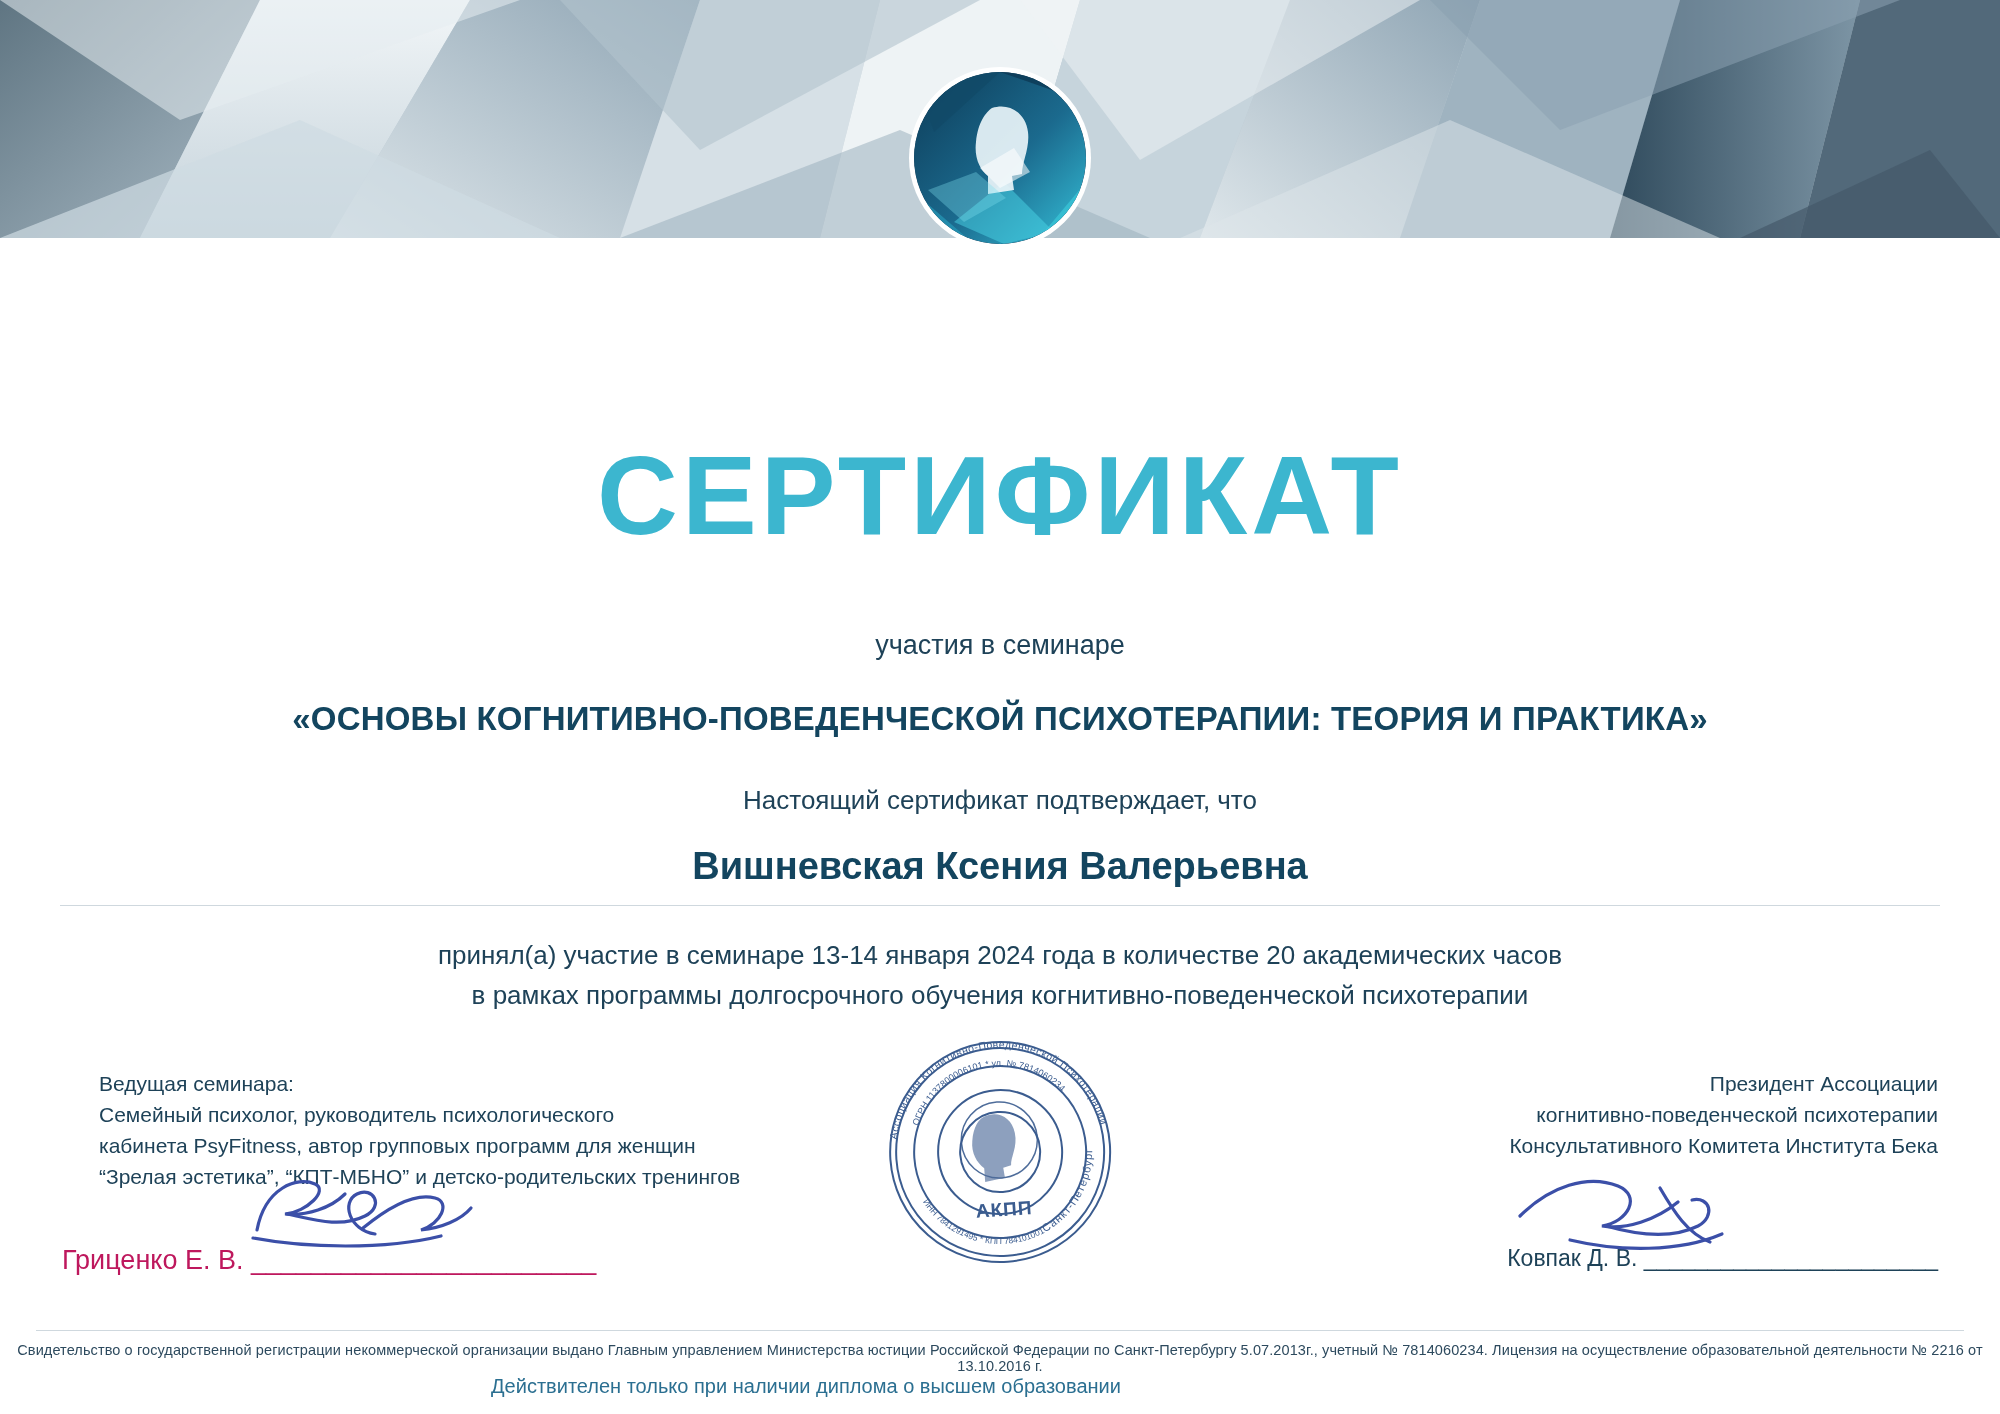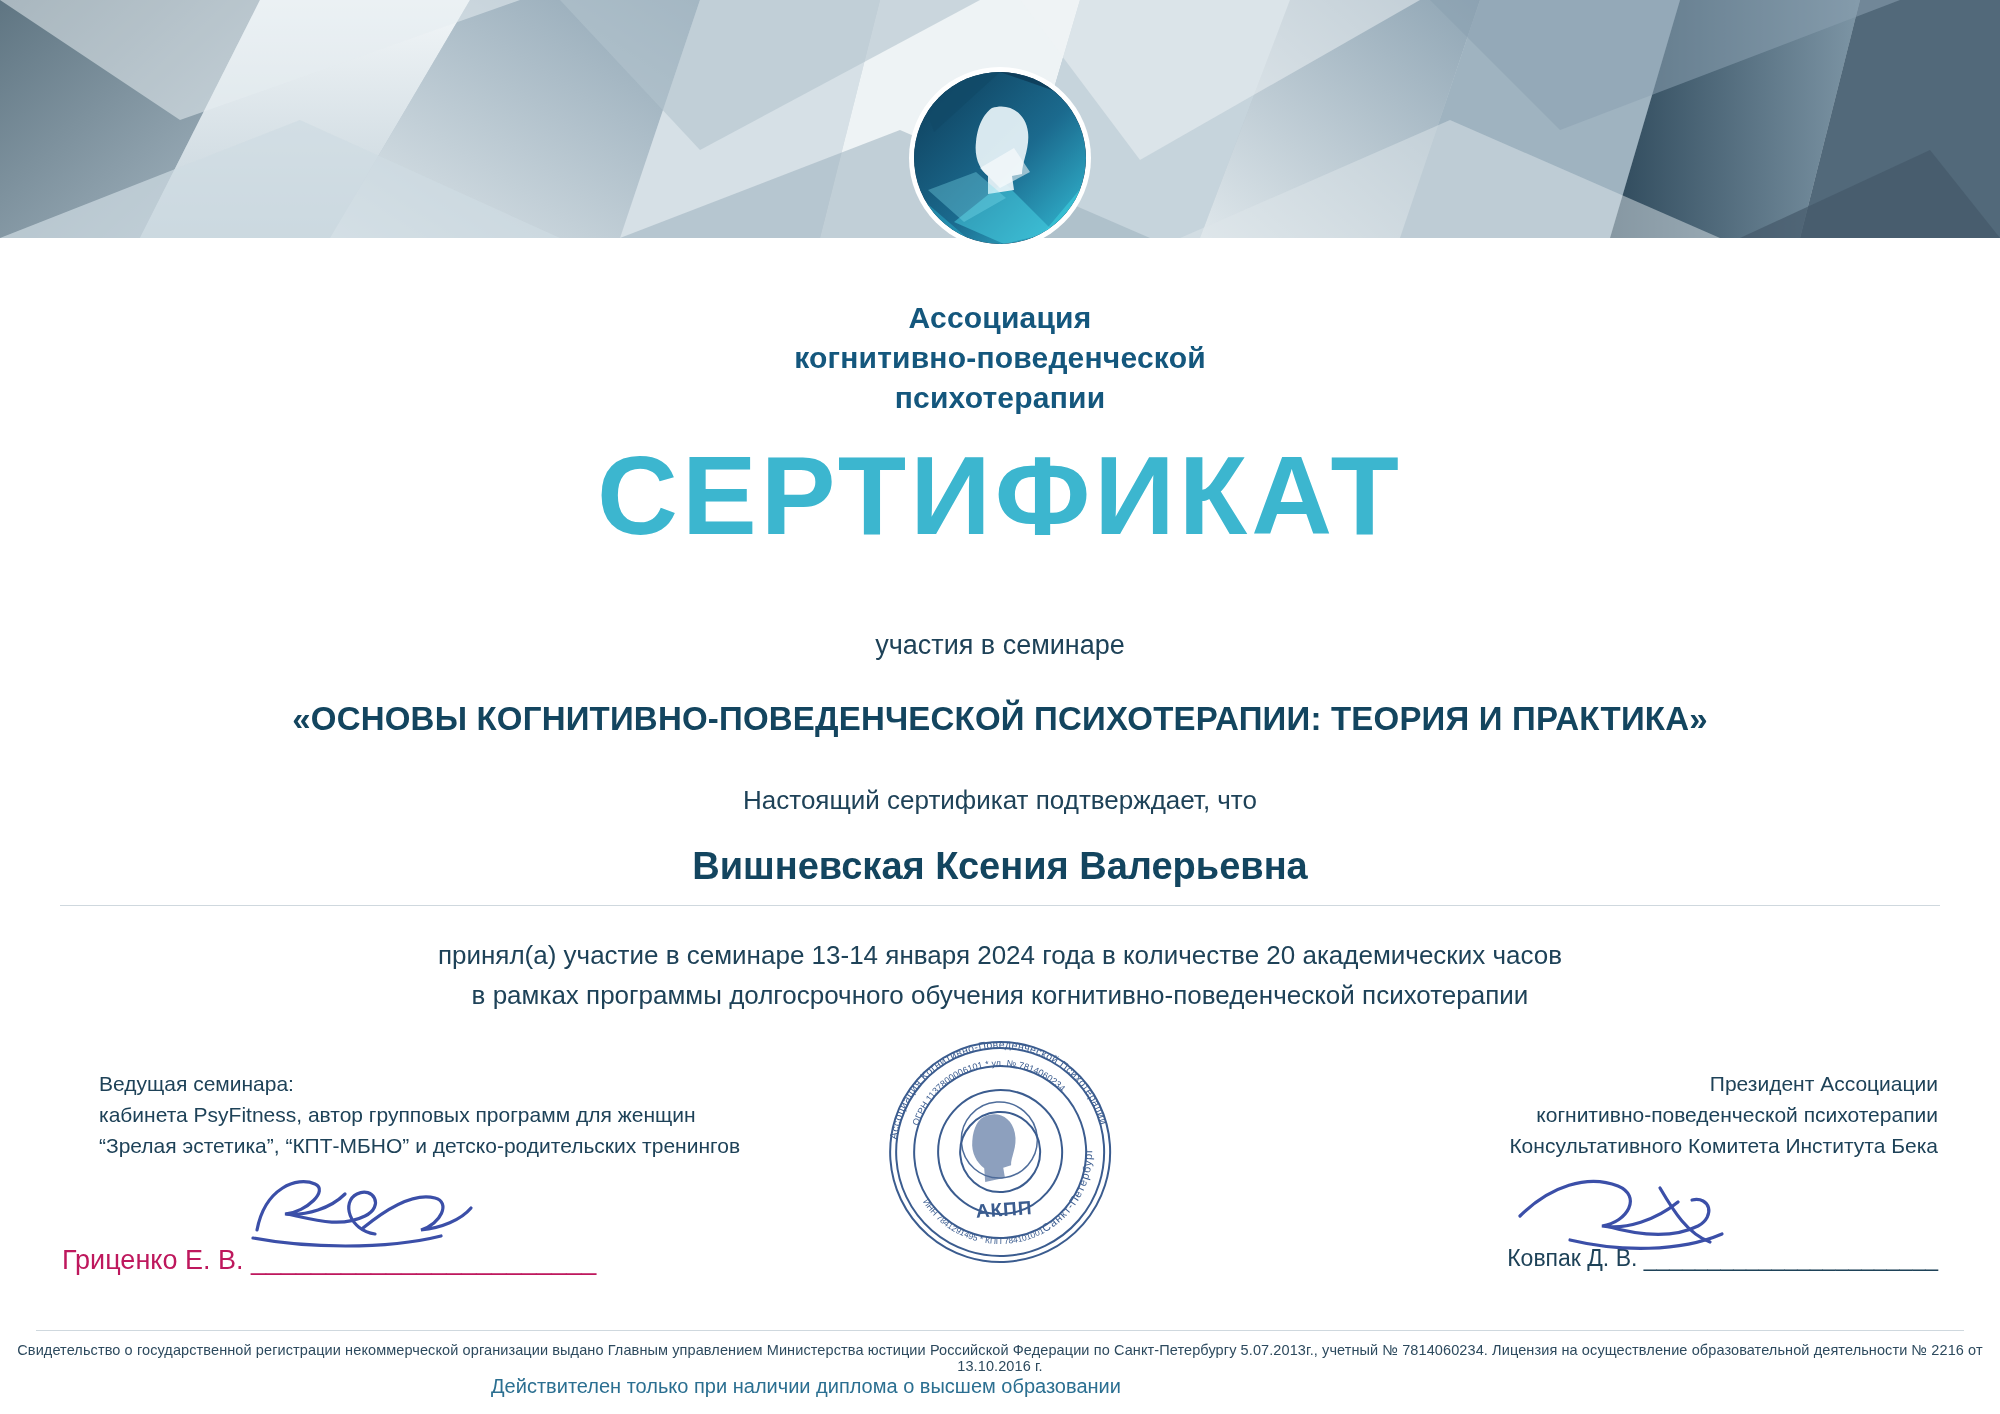--- a/index.html
+++ b/index.html
@@ -292,45 +292,41 @@
       <polygon points="120,172 172,110 172,172" fill="#3ccede" opacity="0.6"></polygon>
       <polygon points="40,150 90,110 140,160 90,172" fill="#49d4e6" opacity="0.5"></polygon>
       <g fill="#e9f4f8">
         <path d="M78 36 c18,-6 34,6 36,24 c2,16 -6,30 -6,42 l-10,2 l2,14 l-26,4 l0,-18 c-8,-6 -14,-18 -12,-34 c2,-20 10,-30 16,-34 z" opacity="0.92"></path>
       </g>
       <path d="M66 96 l34,-20 l16,24 l-30,16 z" fill="#ffffff" opacity="0.55"></path>
       <path d="M14 118 l48,-18 l30,26 l-42,24 z" fill="#7fe0ee" opacity="0.35"></path>
     </svg>
   </div>
 
-  <div class="assoc-title">
-    <div>Ассоциация</div>
-    <div>когнитивно-поведенческой</div>
-    <div>психотерапии</div>
-  </div>
 
   <div class="main-title">СЕРТИФИКАТ</div>
 
   <div class="subtitle">участия в семинаре</div>
 
   <div class="seminar-name">«ОСНОВЫ КОГНИТИВНО-ПОВЕДЕНЧЕСКОЙ ПСИХОТЕРАПИИ: ТЕОРИЯ И ПРАКТИКА»</div>
 
   <div class="confirm-line">Настоящий сертификат подтверждает, что</div>
 
   <div class="recipient">Вишневская Ксения Валерьевна</div>
 
   <div class="divider"></div>
 
   <div class="details">
     <div>принял(а) участие в семинаре 13-14 января 2024 года в количестве 20 академических часов</div>
     <div>в рамках программы долгосрочного обучения когнитивно-поведенческой психотерапии</div>
   </div>
 
   <div class="sig-left">
     <div>Ведущая семинара:</div>
+    <div>Семейный психолог, руководитель психологического</div>
     <div>кабинета PsyFitness, автор групповых программ для женщин</div>
     <div>“Зрелая эстетика”, “КПТ-МБНО” и детско-родительских тренингов</div>
   </div>
 
   <div class="name-line-left">
     <span>Гриценко Е. В.</span>
     <span>_______________________</span>
   </div>
 
   <div class="sig-right">

